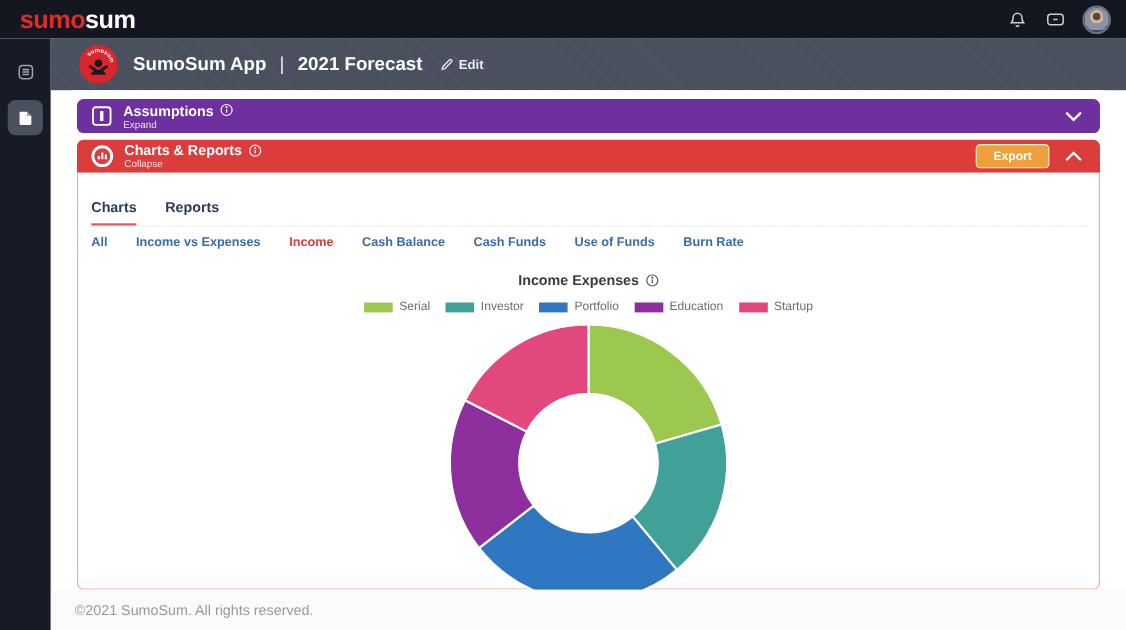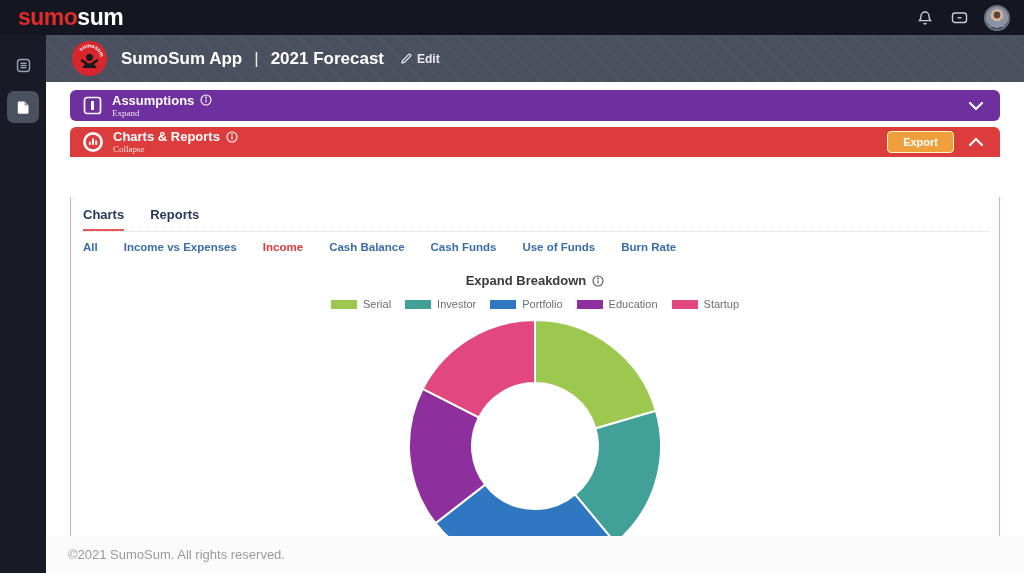--- a/index.html
+++ b/index.html
@@ -28,26 +28,26 @@
   .header-sep { font-weight:400; opacity:0.9; }
   .edit-link { display:flex; align-items:center; gap:5px; margin-left:16px; color:#e9eaee; font-size:12px; font-weight:bold; cursor:pointer; }
 
   
   .main { position:absolute; left:46px; top:82px; width:978px; height:491px; background:#ffffff;border-radius:24px; }
   .bar { margin:8px 24px 0 24px; border-radius:6px; color:#fff; display:flex; align-items:center; justify-content:space-between; padding:0 16px 0 12px; height:31px; cursor:pointer; }
   .bar.purple { background:#6e2f9f; }
   .bar.red { background:#dc3c3c; border-radius:6px 6px 0 0; margin-top:6px; height:30px; }
   .bar-left { display:flex; align-items:center; gap:9px; }
   .bar-text .t { font-size:13px; font-weight:bold; line-height:13px; display:flex; align-items:center; gap:6px; }
-  .bar-text .s { font-size:9px; opacity:0.85; line-height:10px; margin-top:1px;font-family:Liberation Serif, serif; }
+  .bar-text .s { font-size:9px; opacity:0.85; line-height:10px; margin-top:1px; }
   .bar-right { display:flex; align-items:center; gap:14px; }
   .export-btn { background:#efa03c; border:1px solid #fef9c3; color:#fff; font-size:11px; font-weight:bold; padding:4px 15px; border-radius:4px; cursor:pointer; font-family:"Liberation Sans",sans-serif; }
 
   .panel { margin:0 24px; background:#fff; border:1px solid #f2a8a8; border-top:none; border-radius:0 0 6px 6px; height:379px; padding:0 10px; }
-  .tabs-row { display:flex; gap:26px; padding:10px 2px 0 2px; border-bottom:1px dotted #dcdcdc;margin-top:40px; }
+  .tabs-row { display:flex; gap:26px; padding:24px 2px 0 2px; border-bottom:1px dotted #dcdcdc; }
   .tab { font-size:13px; font-weight:bold; color:#27395c; padding-bottom:7px; border-bottom:2px solid transparent; cursor:pointer; }
   .tab.active { border-bottom-color:#e8565a; }
   .subnav { display:flex; gap:26px; padding:9px 2px 8px 2px; }
   .subnav-item { font-size:11.5px; font-weight:bold; color:#3a6da8; cursor:pointer; }
   .subnav-item.active { color:#e03b3b; }
 
   .chart-area { text-align:center; }
   .chart-title { font-size:13px; font-weight:bold; color:#3a3a3a; margin-top:12px; display:inline-flex; align-items:center; gap:6px; }
   .legend { display:flex; justify-content:center; align-items:center; gap:14px; margin-top:9px; }
   .legend-item { display:flex; align-items:center; gap:6px; }
@@ -212,21 +212,21 @@
       <span class="subnav-item">Income vs Expenses</span>
       <span class="subnav-item active">Income</span>
       <span class="subnav-item">Cash Balance</span>
       <span class="subnav-item">Cash Funds</span>
       <span class="subnav-item">Use of Funds</span>
       <span class="subnav-item">Burn Rate</span>
     </div>
 
     <div class="chart-area">
       <span class="chart-title">
-        <span>Expand Breakdown</span>
+        <span>Income Expenses</span>
         <span class="info-icon">
           <svg width="12" height="12" viewBox="0 0 12 12" fill="none" stroke="#555" stroke-width="1.1">
               <circle cx="6" cy="6" r="5"></circle>
               <line x1="6" y1="5.2" x2="6" y2="8.6"></line>
               <circle cx="6" cy="3.4" r="0.4" fill="#555"></circle>
             </svg>
         </span>
       </span>
       <div class="legend">
         <span class="legend-item">

